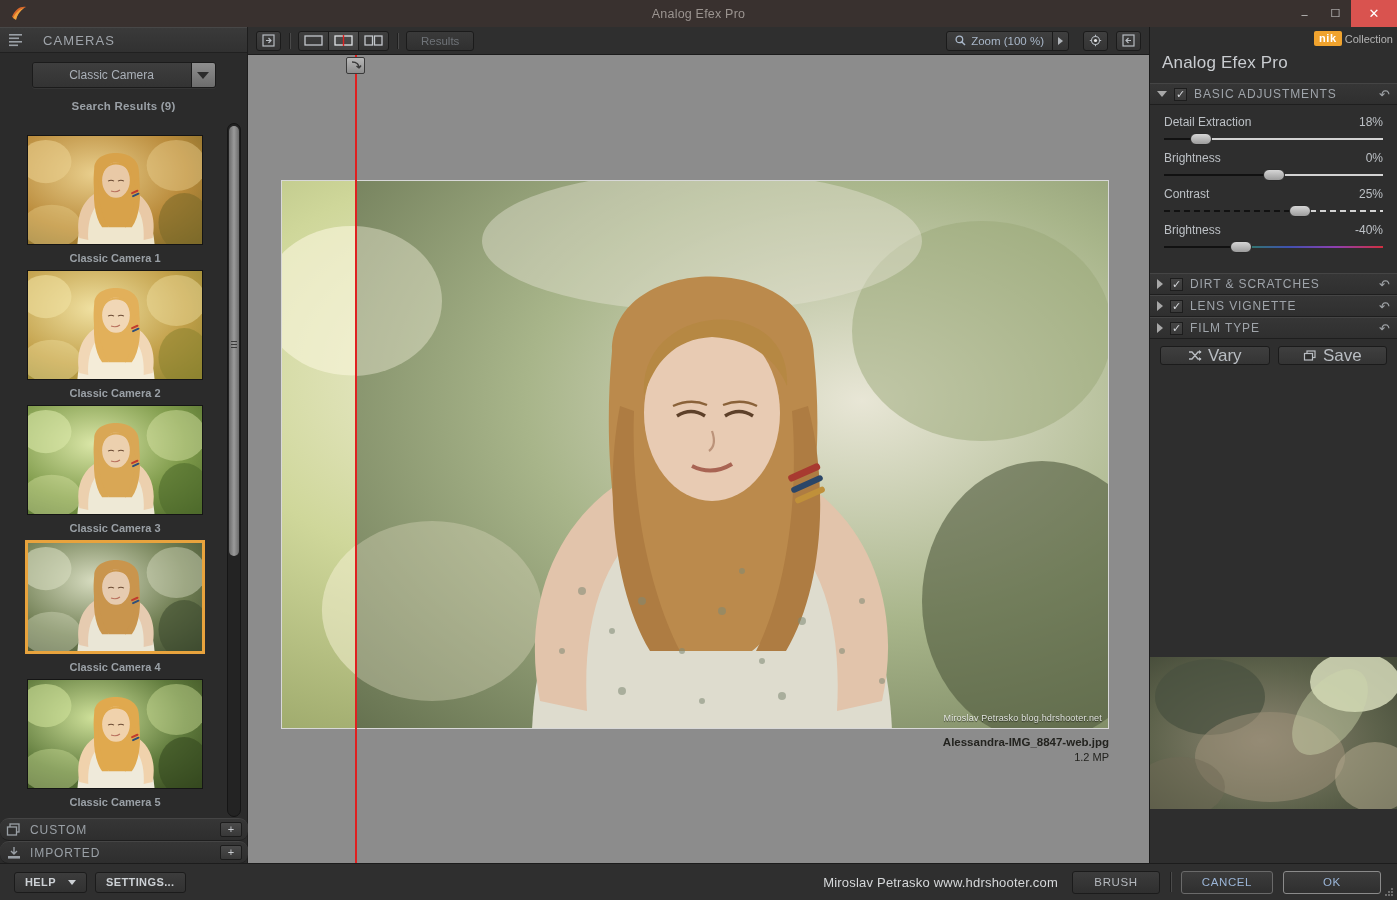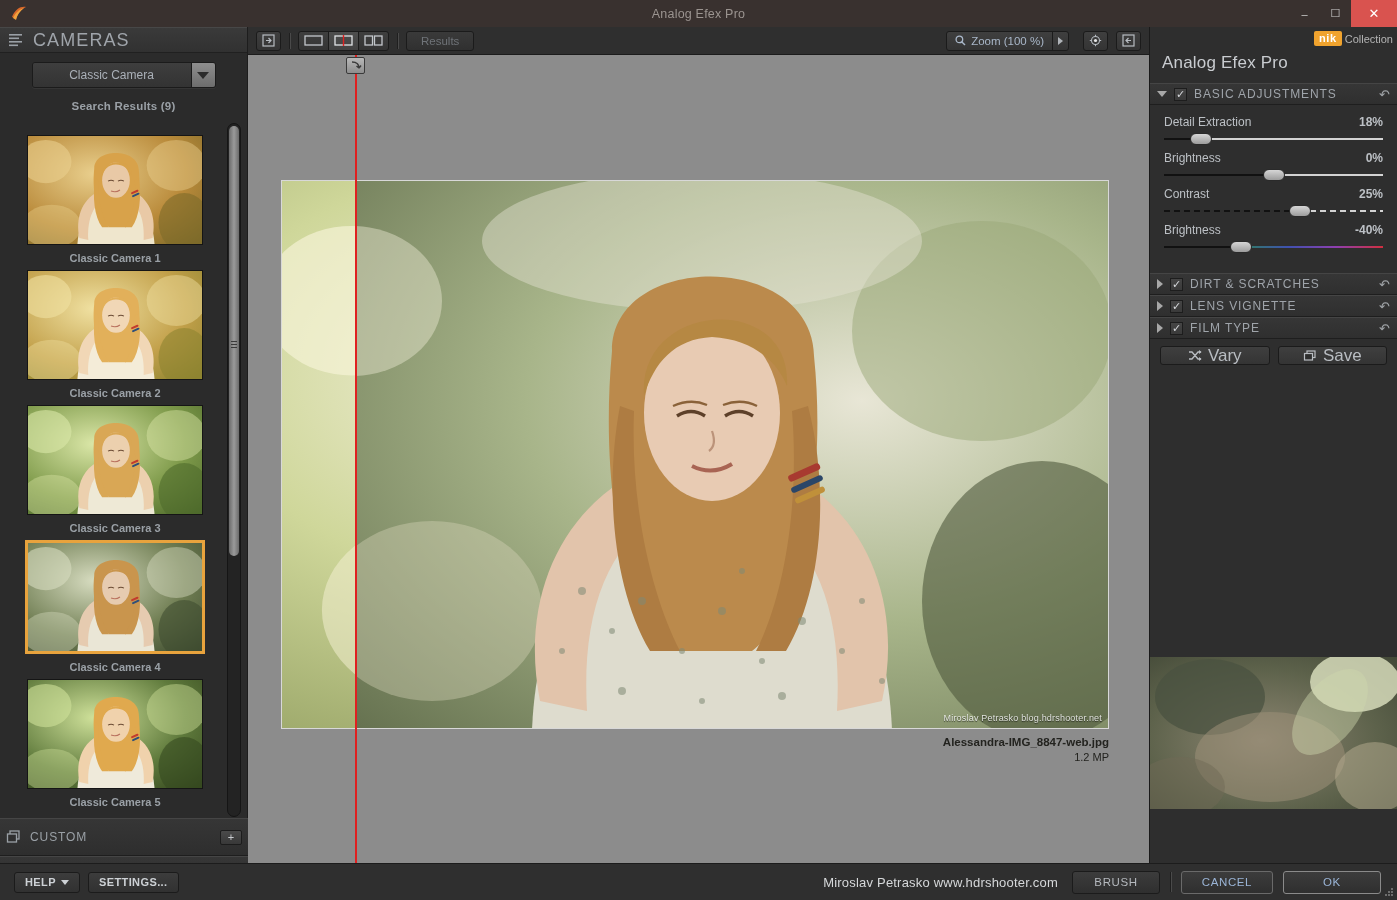--- a/index.html
+++ b/index.html
@@ -40,21 +40,21 @@
   #left-panel{
     position:absolute; left:0; top:0; width:248px; height:836px;
     background:#2b2b2b; border-right:1px solid #1d1d1d;
   }
   .panel-header{
     height:26px; background:linear-gradient(#3a3a3a,#313131);
     border-bottom:1px solid #202020; border-top:1px solid #474747;
     display:flex; align-items:center; padding:0 8px; gap:9px;
   }
   .panel-header .ttl{
-    font-size:18px; color:#9fa4aa; letter-spacing:1.1px;
+    font-size:13px; color:#9fa4aa; letter-spacing:1.1px;margin-left:10px;
   }
   .hdr-ico{ width:16px; height:14px; display:block; }
 
   #preset-select-wrap{
     margin:9px auto 0; width:184px; height:26px; display:flex;
     border:1px solid #1b1b1b; border-radius:3px; overflow:hidden;
     box-shadow:0 1px 0 rgba(255,255,255,.05);
   }
   #preset-select{
     flex:1; background:linear-gradient(#3e3e3e,#333); display:flex;
@@ -96,23 +96,23 @@
   #thumb-thumb{
     position:absolute; left:1px; top:2px; width:10px; height:430px;
     background:linear-gradient(90deg,#6b6b6b,#9a9a9a,#6b6b6b);
     border-radius:6px;
   }
   #thumb-grip{ position:absolute; left:2px; top:215px; width:6px; height:6px; }
   #thumb-grip i{ display:block; height:1px; background:#3a3a3a; margin-bottom:2px; }
 
   
   .lsec{
-    height:38px; background:linear-gradient(#363636,#2e2e2e);
+    height:23px; background:linear-gradient(#363636,#2e2e2e);
     border-top:1px solid #454545; border-bottom:1px solid #1e1e1e;
-    display:flex; align-items:center; padding:0 6px; gap:8px;
+    display:flex; align-items:center; padding:0 6px; gap:8px;border-radius:9px;
   }
   .lsec .lbl{ font-size:12px; color:#9aa0a6; letter-spacing:.9px; flex:1; }
   .plus-btn{
     width:22px;height:15px;background:linear-gradient(#4a4a4a,#383838);
     border:1px solid #1c1c1c;border-radius:2px;display:flex;
     align-items:center;justify-content:center;color:#c9ccd0;font-size:11px;line-height:1;
   }
 
   
   #canvas{
@@ -213,21 +213,21 @@
     border:1px solid #1d1d1d;display:flex;align-items:center;justify-content:center;
     color:#d8dade; font-size:11px; line-height:1;
   }
   .sect .nm{ flex:1; font-size:12px; color:#9fa4aa; letter-spacing:.9px; }
   .reset{ color:#a0a4a8; font-size:13px; }
 
   #sliders{ padding:10px 14px 14px; background:#2e2e2e; }
   .slider-row{ margin-bottom:10px; }
   .slider-top{ display:flex; justify-content:space-between; align-items:baseline; margin-bottom:8px; }
   .slider-name{ font-size:12px; color:#bcc0c5; }
-  .slider-val{ font-size:12px; color:#bcc0c5;font-weight:bold; }
+  .slider-val{ font-size:12px; color:#bcc0c5; }
   .track{ position:relative; height:4px; }
   .track .bar{ position:absolute; left:0; right:0; top:1px; height:2px; }
   .bar.plain-left{ background:#111; }
   .bar.plain-right{ background:#d3d3d3; }
   .bar.dashed{
     background:repeating-linear-gradient(90deg,#111 0 6px,transparent 6px 10px);
   }
   .bar.dashed-r{
     background:repeating-linear-gradient(90deg,#d3d3d3 0 6px,transparent 6px 10px);
   }
@@ -254,21 +254,21 @@
   
   #bottom{
     position:absolute; left:0; top:836px; width:1397px; height:37px;
     background:#2f2f2f; border-top:1px solid #1c1c1c;
     display:flex; align-items:center;
   }
   #bottom-left{ display:flex; gap:8px; padding-left:14px; width:248px; }
   .bbtn{
     height:21px; padding:0 10px; background:linear-gradient(#3c3c3c,#313131);
     border:1px solid #1b1b1b; border-radius:3px;
-    display:flex;align-items:center;justify-content:center;gap:5px;
+    display:flex;align-items:center;justify-content:center;gap:12px;
     color:#cdd1d5; font-size:11px; font-weight:bold; letter-spacing:.4px;
   }
   #credit{ margin-left:auto; color:#d6d8da; font-size:13px; padding-right:14px; letter-spacing:.2px; }
   #bottom-right{ display:flex; align-items:center; gap:10px; padding-right:16px; }
   .abtn{
     height:23px; min-width:92px; padding:0 14px;
     background:linear-gradient(#3c3c3c,#2f2f2f);
     border:1px solid #1b1b1b; border-radius:3px;
     display:flex;align-items:center;justify-content:center;
     font-size:11.5px; letter-spacing:.6px;

